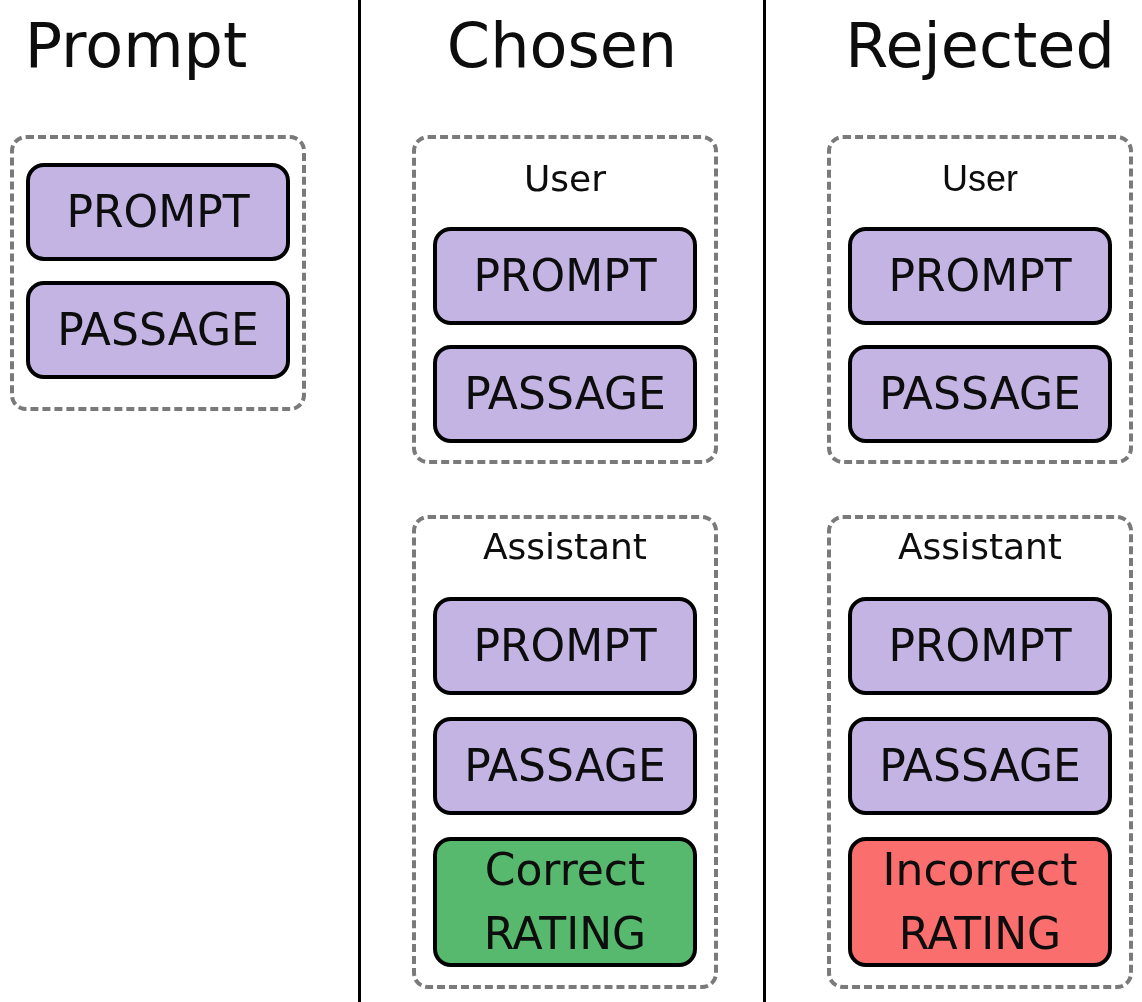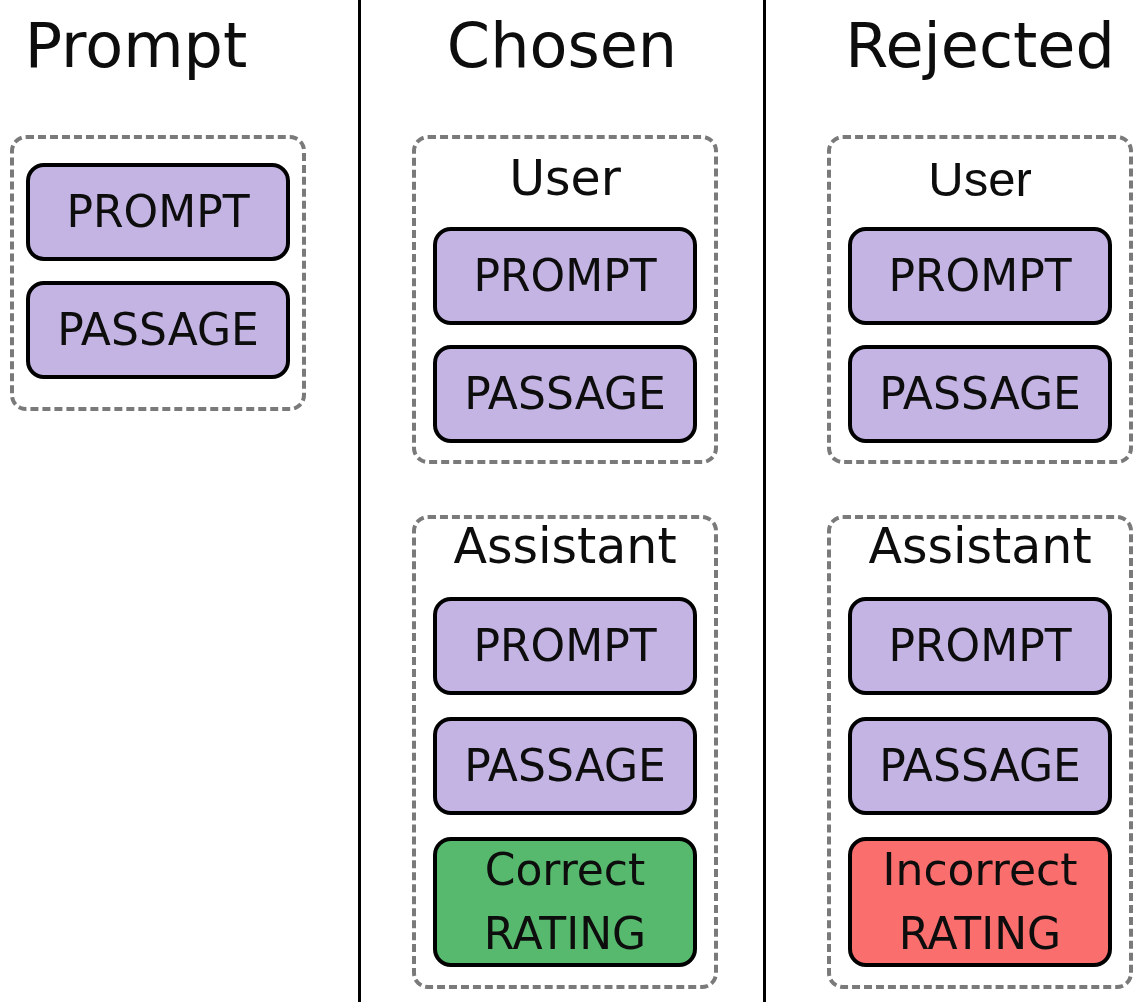--- a/index.html
+++ b/index.html
@@ -24,21 +24,21 @@
     border:4px dashed #7a7a7a; border-radius:16px;
     display:flex; flex-direction:column; align-items:center;
     gap:20px; padding-top:12px;
   }
   #g-prompt            { left:10px;  top:135px; width:296px; height:276px; padding-top:24px; }
   #g-chosen-user       { left:412px; top:135px; width:306px; height:329px; }
   #g-chosen-assistant  { left:412px; top:515px; width:306px; height:474px; padding-top:0; gap:22px; }
   #g-rejected-user     { left:827px; top:135px; width:306px; height:329px; }
   #g-rejected-assistant{ left:827px; top:515px; width:306px; height:474px; padding-top:0; gap:22px; }
 
-  .group-label { font-size:49px; line-height:56px; flex:none; }
+  .group-label { font-size:36px; line-height:56px; flex:none; }
   .alt-font { font-family:"Liberation Sans", sans-serif; }
 
   .chip {
     flex:none; width:264px; height:98px; box-sizing:border-box;
     border:4px solid #000000; border-radius:18px;
     background:#c4b4e4;
     display:flex; align-items:center; justify-content:center;
     font-size:44px; line-height:1; text-align:center;
   }
   .chip.rating { height:130px; flex-direction:column; line-height:64px; }

